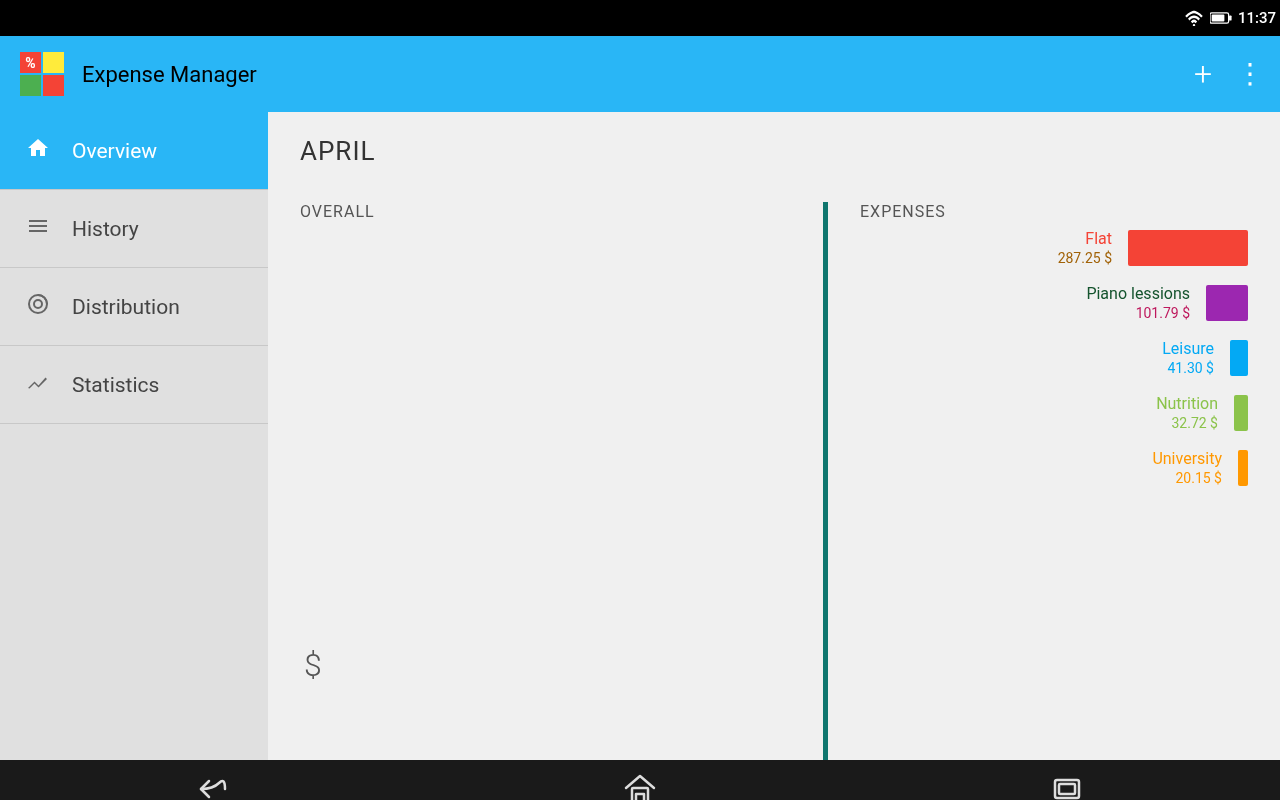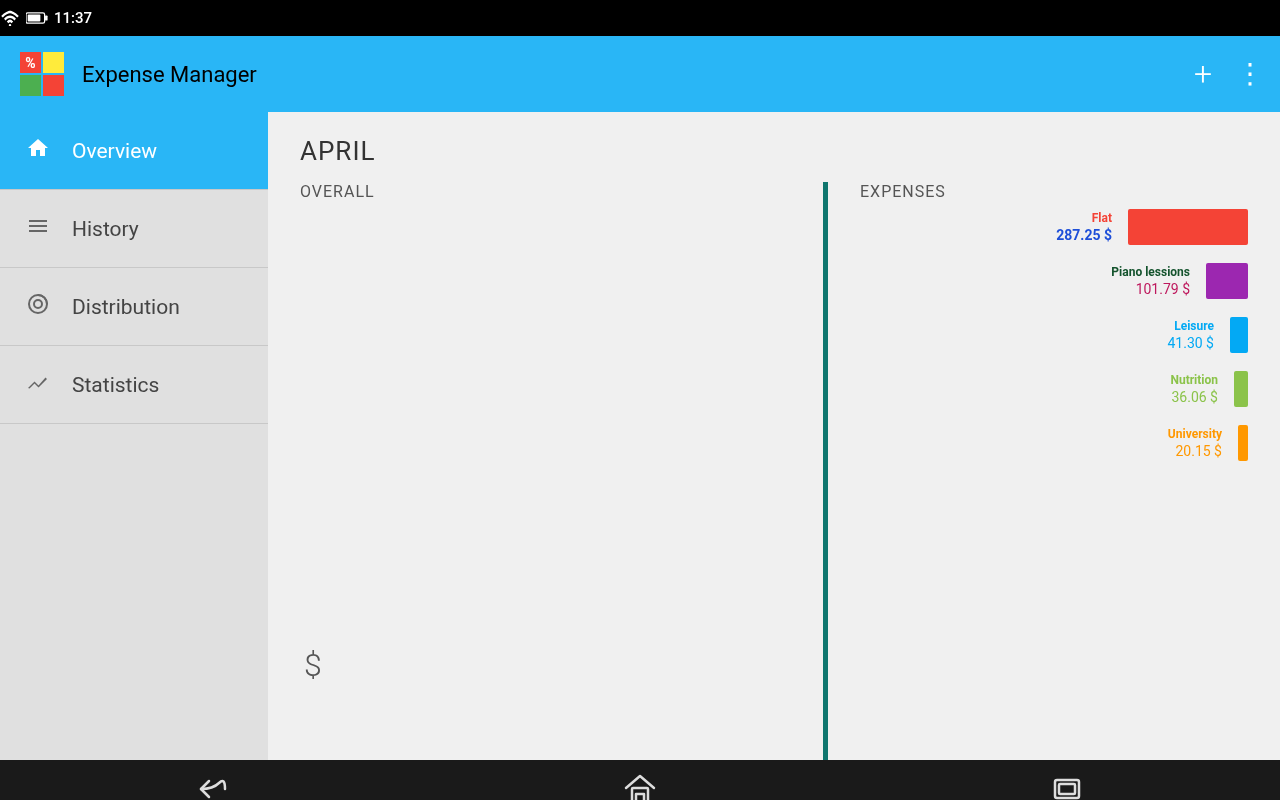--- a/index.html
+++ b/index.html
@@ -11,20 +11,21 @@
       overflow: hidden;
     }
 
     
     .status-bar {
       width: 1280px;
       height: 36px;
       background: #000;
       display: flex;
       align-items: center;
+      justify-content: flex-end;
       padding-right: 4px;
       gap: 8px;
     }
     .status-bar-icons {
       display: flex;
       align-items: center;
       gap: 6px;
     }
     .status-time {
       color: #fff;
@@ -130,20 +131,21 @@
       font-weight: 400;
     }
 
     
     .content-area {
       flex: 1;
       background: #F0F0F0;
       display: flex;
       flex-direction: column;
       overflow: hidden;
+      gap: 20px;
     }
 
     .content-header {
       padding: 24px 32px 16px 32px;
     }
     .month-title {
       font-size: 26px;
       font-weight: 400;
       color: #333;
       letter-spacing: 1px;
@@ -207,22 +209,22 @@
       display: flex;
       align-items: center;
       justify-content: flex-end;
       margin-bottom: 18px;
       gap: 16px;
     }
     .expense-info {
       text-align: right;
     }
     .expense-name {
-      font-size: 12px;
-      font-weight: 700;
+      font-size: 16px;
+      font-weight: 400;
     }
     .expense-amount {
       font-size: 14px;
       margin-top: 2px;
     }
     .expense-bar {
       height: 36px;
       border-radius: 2px;
       flex-shrink: 0;
     }
@@ -339,42 +341,42 @@
         </div>
       </div>
 
       <div class="expenses-panel">
         <div class="expenses-title">EXPENSES</div>
 
         <div id="expenses-list">
             <div class="expense-item">
               <div class="expense-info">
                 <div class="expense-name" style="color: rgb(244, 67, 54);">Flat</div>
-                <div class="expense-amount" style="color: #1d4ed8; font-weight: bold;">287.25 $</div>
+                <div class="expense-amount" style="color: #a16207;">287.25 $</div>
               </div>
               <div class="expense-bar" style="background-color: rgb(244, 67, 54); width: 120px;"></div>
             </div>
             <div class="expense-item">
               <div class="expense-info">
                 <div class="expense-name" style="color: #14532d;">Piano lessions</div>
                 <div class="expense-amount" style="color: #be185d;">101.79 $</div>
               </div>
               <div class="expense-bar" style="background-color: rgb(156, 39, 176); width: 42px;"></div>
             </div>
             <div class="expense-item">
               <div class="expense-info">
                 <div class="expense-name" style="color: rgb(3, 169, 244);">Leisure</div>
                 <div class="expense-amount" style="color: rgb(3, 169, 244);">41.30 $</div>
               </div>
               <div class="expense-bar" style="background-color: rgb(3, 169, 244); width: 18px;"></div>
             </div>
             <div class="expense-item">
               <div class="expense-info">
                 <div class="expense-name" style="color: rgb(139, 195, 74);">Nutrition</div>
-                <div class="expense-amount" style="color: rgb(139, 195, 74);">36.06 $</div>
+                <div class="expense-amount" style="color: rgb(139, 195, 74);">32.72 $</div>
               </div>
               <div class="expense-bar" style="background-color: rgb(139, 195, 74); width: 14px;"></div>
             </div>
             <div class="expense-item">
               <div class="expense-info">
                 <div class="expense-name" style="color: rgb(255, 152, 0);">University</div>
                 <div class="expense-amount" style="color: rgb(255, 152, 0);">20.15 $</div>
               </div>
               <div class="expense-bar" style="background-color: rgb(255, 152, 0); width: 10px;"></div>
             </div>

